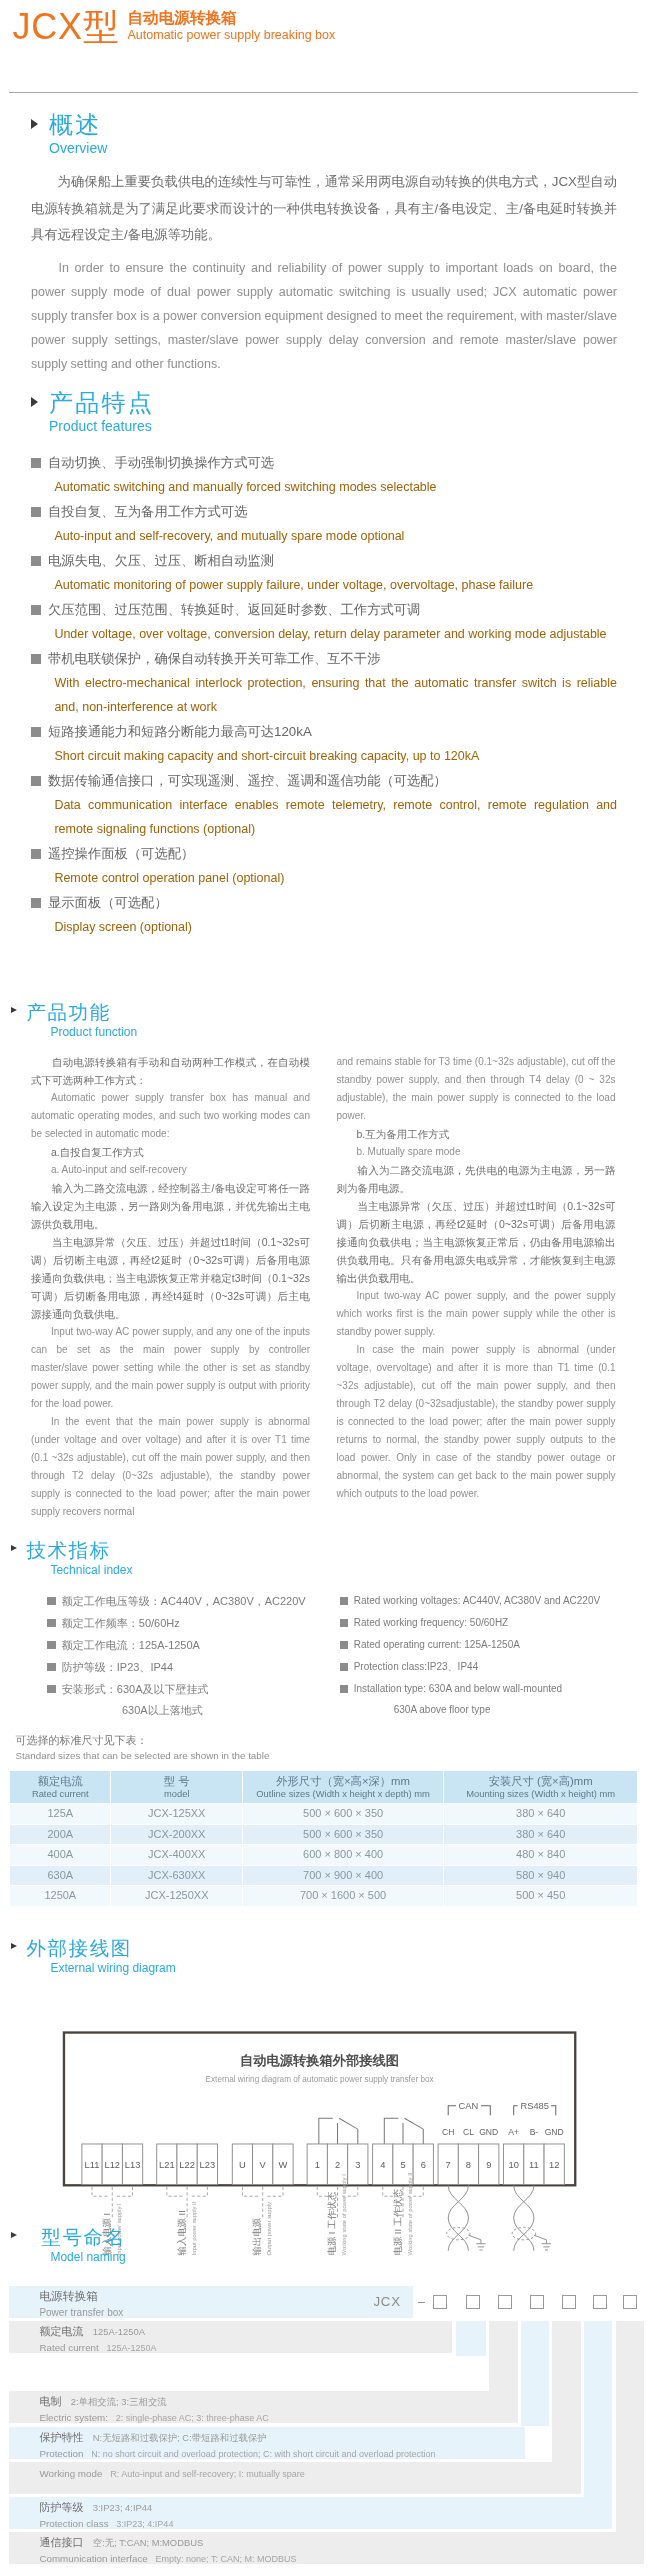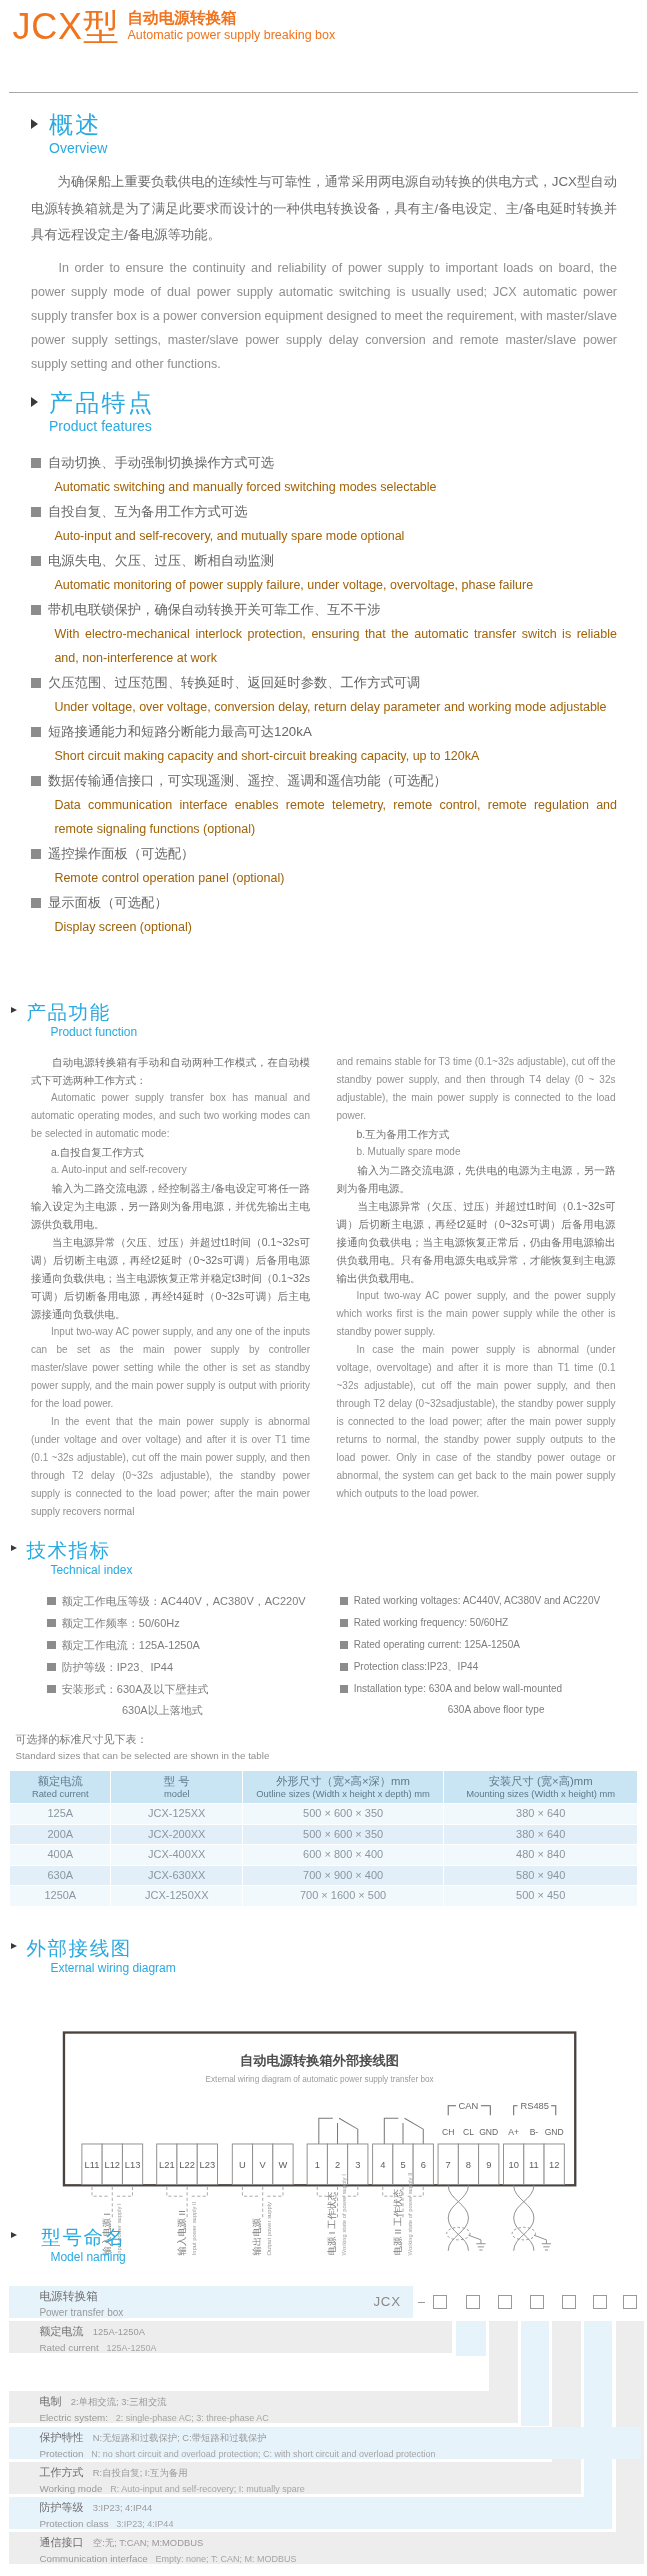--- a/index.html
+++ b/index.html
@@ -42,21 +42,21 @@
   .fp-sub{text-indent:0;padding-left:20px;}
 
   
   .tech-cols{display:flex;margin-top:11px;}
   .tech-col{width:304px;}
   .ti{font-size:11px;line-height:22px;color:#7d7d7d;display:flex;align-items:center;}
   .ti .sq{width:8.6px;height:8.6px;flex:0 0 8.6px;margin-right:6.2px;background:#8c8c8c;}
   .ti-cont{font-size:11px;line-height:20px;color:#7d7d7d;margin-left:75px;}
   .ti-en{font-size:10px;}
   .ti-en .sq{width:7.8px;height:7.8px;flex:0 0 7.8px;}
-  .ti-cont-en{margin-left:108px;}
+  .ti-cont-en{margin-left:54px;}
 
   
   .note-cn{font-size:11px;color:#777;line-height:15.6px;}
   .note-en{font-size:9.8px;color:#8f8f8f;line-height:14px;}
   table.sizes{border-collapse:separate;border-spacing:1.6px 1.6px;width:629px;margin-top:7.8px;}
   table.sizes th{background:#c9e5f4;color:#5f7a8a;font-weight:normal;padding:3.1px 1.6px;}
   table.sizes th .thcn{font-size:11.3px;line-height:14px;}
   table.sizes th .then{font-size:9.4px;line-height:11.7px;}
   table.sizes td{text-align:center;font-size:11px;color:#8a97a1;padding:3.1px 1.6px;line-height:13.3px;}
   tr.odd td{background:#f2f9fd;}
@@ -131,30 +131,30 @@
       <div class="feat">
         <div class="feat-cn">
             <span class="sq"></span>
             <span>电源失电、欠压、过压、断相自动监测</span>
           </div>
         <div class="feat-en">Automatic monitoring of power supply failure, under voltage, overvoltage, phase failure</div>
       </div>
       <div class="feat">
         <div class="feat-cn">
             <span class="sq"></span>
+            <span>欠压范围、过压范围、转换延时、返回延时参数、工作方式可调</span>
+          </div>
+        <div class="feat-en">Under voltage, over voltage, conversion delay, return delay parameter and working mode adjustable</div>
+      </div>
+      <div class="feat">
+        <div class="feat-cn">
+            <span class="sq"></span>
             <span>带机电联锁保护，确保自动转换开关可靠工作、互不干涉</span>
           </div>
         <div class="feat-en">With electro-mechanical interlock protection, ensuring that the automatic transfer switch is reliable and, non-interference at work</div>
-      </div>
-      <div class="feat">
-        <div class="feat-cn">
-            <span class="sq"></span>
-            <span>欠压范围、过压范围、转换延时、返回延时参数、工作方式可调</span>
-          </div>
-        <div class="feat-en">Under voltage, over voltage, conversion delay, return delay parameter and working mode adjustable</div>
       </div>
       <div class="feat">
         <div class="feat-cn">
             <span class="sq"></span>
             <span>短路接通能力和短路分断能力最高可达120kA</span>
           </div>
         <div class="feat-en">Short circuit making capacity and short-circuit breaking capacity, up to 120kA</div>
       </div>
       <div class="feat">
         <div class="feat-cn">
@@ -263,21 +263,21 @@
         <div class="ti ti-en">
             <span class="sq"></span>
             <span>Installation type: 630A and below wall-mounted</span>
           </div>
         <div class="ti-cont ti-cont-en" style="font-size:10px;">630A above floor type</div>
       </div>
     </div>
   </div>
 
   <div class="sec" style="top:1733px;padding:0 9.4px;">
-    <div class="note-cn" style="padding-left:6.2px;font-family:Liberation Mono, monospace;">可选择的标准尺寸见下表：</div>
+    <div class="note-cn" style="padding-left:6.2px;">可选择的标准尺寸见下表：</div>
     <div class="note-en" style="padding-left:6.2px;">Standard sizes that can be selected are shown in the table</div>
     <table class="sizes">
       <thead>
         <tr>
           <th class="c1">
               <div class="thcn">额定电流</div>
               <div class="then">Rated current</div>
             </th>
           <th class="c2">
               <div class="thcn">型 号</div>
@@ -477,26 +477,25 @@
       <div class="nbox" style="left:614px;"></div>
 
       <div class="nrow gray" style="top:35px;width:443px;">
         <div class="nrow-l1"><span class="nlab">额定电流</span><span class="nval">125A-1250A</span></div>
         <div class="nrow-l2"><span class="nlab-en">Rated current</span><span class="nval-en">125A-1250A</span></div>
       </div>
       <div class="nrow gray" style="top:105px;width:509px;">
         <div class="nrow-l1"><span class="nlab">电制</span><span class="nval">2:单相交流; 3:三相交流</span></div>
         <div class="nrow-l2"><span class="nlab-en">Electric system:</span><span class="nval-en">2: single-phase AC; 3: three-phase AC</span></div>
       </div>
-      <div class="nrow blue" style="top:141px;width:632px;">
+      <div class="nrow blue" style="top:141px;width:516px;">
         <div class="nrow-l1"><span class="nlab">保护特性</span><span class="nval">N:无短路和过载保护;  C:带短路和过载保护</span></div>
         <div class="nrow-l2"><span class="nlab-en">Protection</span><span class="nval-en">N: no short circuit and overload protection; C: with short circuit and overload protection</span></div>
       </div>
       <div class="nrow gray" style="top:176px;width:572px;">
-        <div class="nrow-l1"><span class="nlab">工作方式</span><span class="nval">R:自投自复;  I:互为备用</span></div>
         <div class="nrow-l2"><span class="nlab-en">Working mode</span><span class="nval-en">R: Auto-input and self-recovery; I: mutually spare</span></div>
       </div>
       <div class="nrow blue" style="top:211px;width:603px;">
         <div class="nrow-l1"><span class="nlab">防护等级</span><span class="nval">3:IP23;  4:IP44</span></div>
         <div class="nrow-l2"><span class="nlab-en">Protection class</span><span class="nval-en">3:IP23;  4:IP44</span></div>
       </div>
       <div class="nrow gray" style="top:246px;width:635px;">
         <div class="nrow-l1"><span class="nlab">通信接口</span><span class="nval">空:无;  T:CAN;  M:MODBUS</span></div>
         <div class="nrow-l2"><span class="nlab-en">Communication interface</span><span class="nval-en">Empty: none; T: CAN; M: MODBUS</span></div>
       </div>

